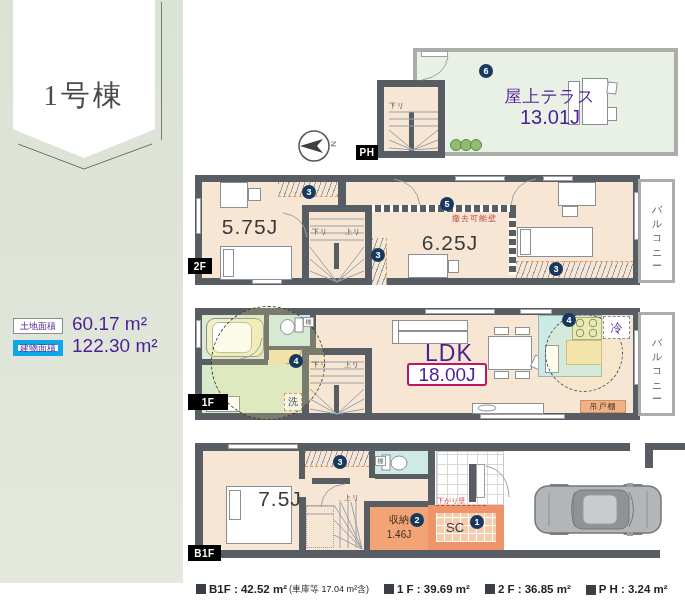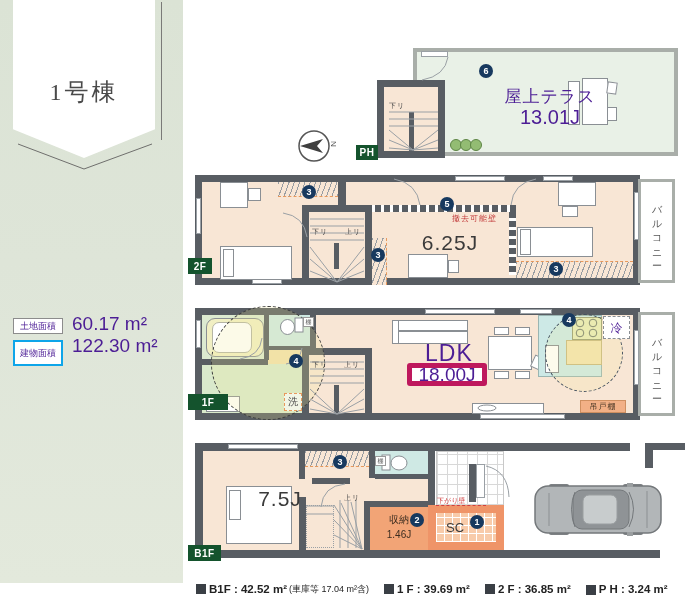--- a/index.html
+++ b/index.html
@@ -5,21 +5,21 @@
   html,body{margin:0;padding:0;background:#fff}
   *{box-sizing:border-box}
   .stage{position:relative;width:685px;height:600px;background:#fff;overflow:hidden;font-family:"Liberation Sans",sans-serif}
   .abs{position:absolute}
   .wall{background:#585d63}
   .floor{background:#f8e6d5}
   .win{background:#fff;border:1px solid #9aa0a5}
   .furn{background:#fff;border:1px solid #8a8f94}
   .hatch{background-color:#f8e6d5;background-image:repeating-linear-gradient(110deg,#989da2 0 1px,transparent 1px 5px)}
   .mk{width:14px;height:14px;border-radius:50%;background:#17395f;color:#fff;font-size:9px;font-weight:bold;display:flex;align-items:center;justify-content:center;line-height:1}
-  .tag{background:#14532d;color:#fff;font-weight:bold;font-size:10px;display:flex;align-items:center;justify-content:center;letter-spacing:.5px}
+  .tag{background:#000000;color:#fff;font-weight:bold;font-size:10px;display:flex;align-items:center;justify-content:center;letter-spacing:.5px}
   .txt{color:#4c1d95}
   .rlabel{font-size:21px;color:#3a3a3a;text-align:center;letter-spacing:1px}
   .tiny{font-size:7px;color:#4a4a4a;letter-spacing:1px;white-space:nowrap}
   .vtext{writing-mode:vertical-rl;font-size:10px;color:#555;letter-spacing:4px}
   .dashwall-h{background-color:#585d63;background-image:repeating-linear-gradient(90deg,#fff 0 3px,transparent 3px 9px)}
   .dashwall-v{background-color:#585d63;background-image:repeating-linear-gradient(0deg,#fff 0 3px,transparent 3px 9px)}
   svg{display:block}
 </style>
 </head>
 <body>
@@ -27,21 +27,21 @@
 <div class="stage">
 
   <div class="abs" style="left:0;top:0;width:183px;height:583px;background:linear-gradient(180deg,#dbe3d5 0%,#dee5d8 45%,#e3e9dc 100%)"></div>
   <div class="abs" style="left:13px;top:0;width:142px;height:170px;background:#fff;clip-path:polygon(0 0,100% 0,100% 76%,50% 93%,0 76%)"></div>
   <div class="abs" style="left:161px;top:2px;width:1px;height:138px;background:#7a7a78"></div>
 
   <div class="abs" style="left:13px;top:318px;width:50px;height:16px;background:#fff;border:1px solid #8c8c8c;display:flex;align-items:center;justify-content:center">
     <span class="txt" style="font-size:9px">土地面積</span>
   </div>
   <div class="abs txt" style="left:72px;top:313px;font-size:19px">60.17 m²</div>
-  <div class="abs" style="left:13px;top:340px;width:50px;height:26px;background:#fff;border:2px solid #0ea5e9;display:flex;align-items:center;justify-content:center">
+  <div class="abs" style="left:13px;top:340px;width:50px;height:16px;background:#fff;border:5px solid #0ea5e9;display:flex;align-items:center;justify-content:center">
     <span class="txt" style="font-size:9px">建物面積</span>
   </div>
   <div class="abs txt" style="left:72px;top:335px;font-size:19px">122.30 m²</div>
 
   <div class="abs" style="left:413px;top:48px;width:265px;height:108px;background:#e9f1e7;border:4px solid #a9aea9"></div>
   <div class="abs furn" style="left:568px;top:81px;width:12px;height:44px"></div>
   <div class="abs furn" style="left:582px;top:78px;width:26px;height:47px"></div>
   <div class="abs furn" style="left:607px;top:82px;width:10px;height:12px;transform:rotate(8deg)"></div>
   <div class="abs furn" style="left:607px;top:107px;width:10px;height:14px"></div>
   <div class="abs wall" style="left:377px;top:80px;width:68px;height:78px"></div>
@@ -208,41 +208,42 @@
       <rect x="38" y="7" width="56" height="39" rx="9" fill="#8f9396" stroke="#74787b"></rect>
       <rect x="48" y="12" width="34" height="29" rx="6" fill="#c8cccd" stroke="#9a9ea0"></rect>
       <path d="M94,9 Q103,26 94,44" stroke="#74787b"></path>
       <path d="M40,9 Q33,26 40,44" stroke="#74787b"></path>
       <path d="M112,8 V45 M14,10 V43" stroke="#8c9093"></path>
       <rect x="92" y="0" width="6" height="4" fill="#9a9ea0"></rect>
       <rect x="92" y="49" width="6" height="4" fill="#9a9ea0"></rect>
     </g>
   </svg>
 
-  <div class="abs" style="left:13px;top:76px;width:142px;text-align:center;font-family:'Liberation Serif',serif;font-size:24px;color:#4a4a4a;letter-spacing:3px">1号棟</div>
+  <div class="abs" style="left:13px;top:76px;width:142px;text-align:center;font-family:'Liberation Serif',serif;font-size:29px;color:#4a4a4a;letter-spacing:3px">1号棟</div>
 
   <div class="abs tag" style="left:356px;top:145px;width:22px;height:15px">PH</div>
   <div class="abs tag" style="left:188px;top:258px;width:24px;height:16px">2F</div>
   <div class="abs tag" style="left:188px;top:394px;width:40px;height:16px">1F</div>
   <div class="abs tag" style="left:188px;top:545px;width:33px;height:16px">B1F</div>
 
   <div class="abs txt" style="left:495px;top:85px;width:110px;text-align:center;font-size:17px;letter-spacing:1px">屋上テラス</div>
   <div class="abs txt" style="left:495px;top:106px;width:110px;text-align:center;font-size:20px">13.01J</div>
   <div class="abs tiny" style="left:389px;top:101px">下リ</div>
 
+  <div class="abs rlabel" style="left:208px;top:215px;width:84px">5.75J</div>
   <div class="abs rlabel" style="left:405px;top:231px;width:90px">6.25J</div>
   <div class="abs" style="left:452px;top:213px;font-size:8px;color:#c23b3b;letter-spacing:1px;white-space:nowrap">撤去可能壁</div>
   <div class="abs tiny" style="left:312px;top:227px">下リ</div>
   <div class="abs tiny" style="left:345px;top:227px">上リ</div>
   <div class="abs" style="left:638px;top:184px;width:37px;height:94px;display:flex;align-items:center;justify-content:center">
     <span class="vtext">バルコニー</span>
   </div>
 
   <div class="abs txt" style="left:425px;top:340px;font-size:23px;letter-spacing:1px">LDK</div>
-  <div class="abs" style="left:407px;top:363px;width:80px;height:23px;background:#fff;border:5px solid #be185d;border-radius:3px;display:flex;align-items:center;justify-content:center">
+  <div class="abs" style="left:407px;top:363px;width:80px;height:23px;background:#fff;border:2px solid #be185d;border-radius:3px;display:flex;align-items:center;justify-content:center">
     <span class="txt" style="font-size:19px">18.00J</span>
   </div>
   <div class="abs txt" style="left:603px;top:320px;width:27px;text-align:center;font-size:12px">冷</div>
   <div class="abs" style="left:580px;top:400px;width:46px;height:13px;background:#f2b086;border:1px solid #cf8f60;font-size:8px;color:#443322;display:flex;align-items:center;justify-content:center;letter-spacing:1px">吊戸棚</div>
   <div class="abs" style="left:284px;top:393px;width:18px;height:18px;border:1px dashed #e8995c;background:rgba(255,255,255,.6);font-size:10px;color:#4a4a4a;display:flex;align-items:center;justify-content:center">洗</div>
   <div class="abs" style="left:303px;top:317px;width:11px;height:10px;border:1px solid #999;background:#fff;font-size:6px;color:#555;display:flex;align-items:center;justify-content:center">棚</div>
   <div class="abs tiny" style="left:312px;top:360px">下リ</div>
   <div class="abs tiny" style="left:344px;top:360px">上リ</div>
   <div class="abs" style="left:638px;top:317px;width:37px;height:94px;display:flex;align-items:center;justify-content:center">
     <span class="vtext">バルコニー</span>

